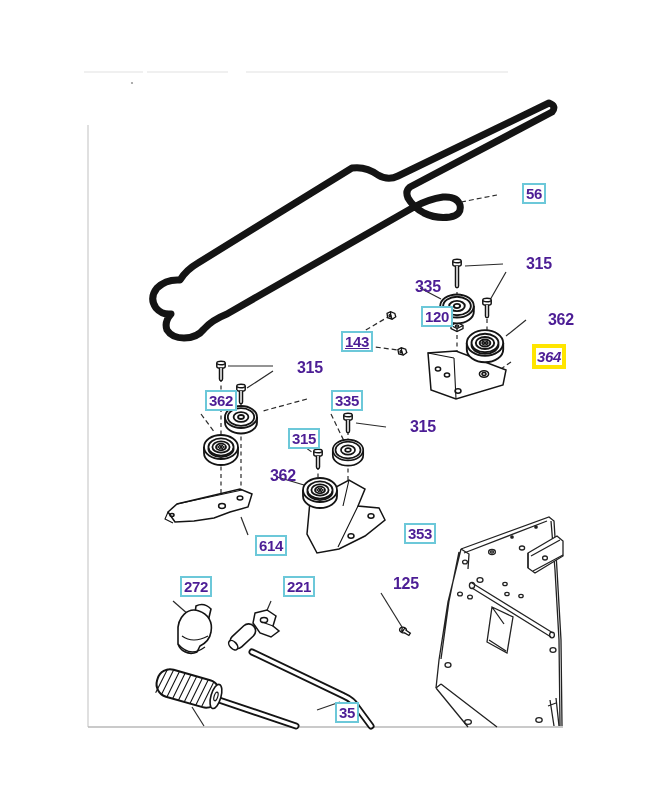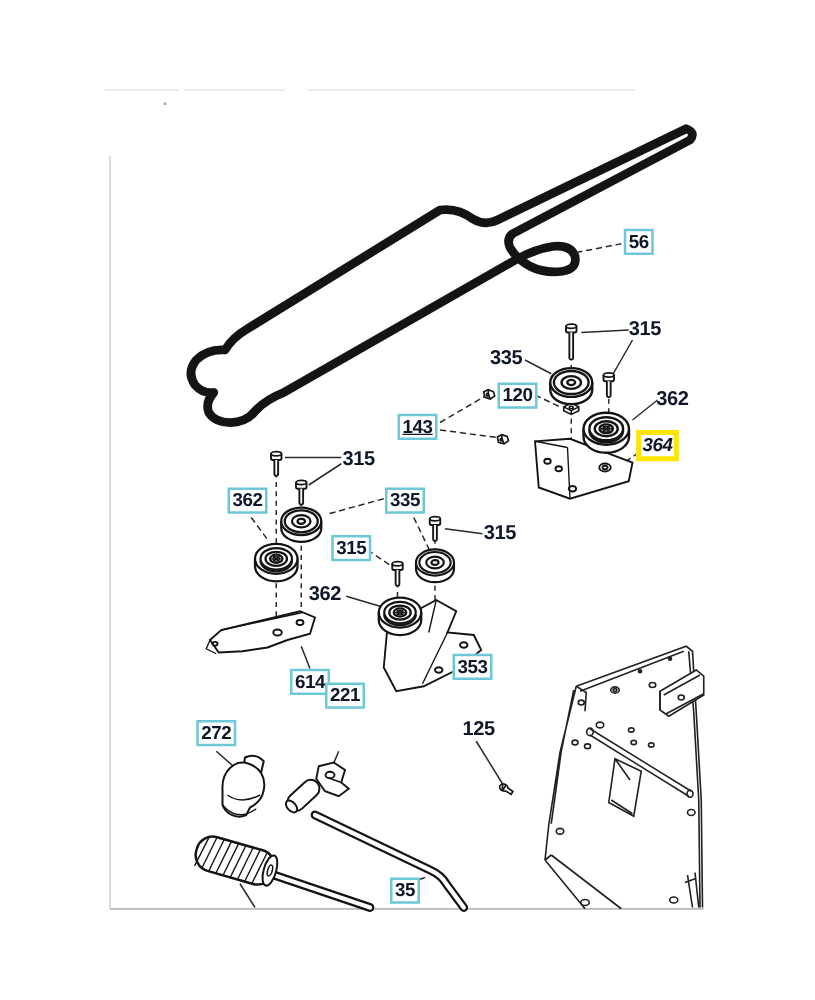--- a/index.html
+++ b/index.html
@@ -1,20 +1,20 @@
 <!DOCTYPE html>
 <html><head>
 <meta charset="utf-8">
 <style>
   html,body{margin:0;padding:0;background:#fff;}
   #stage{position:relative;width:652px;height:800px;background:#fff;overflow:hidden;
          font-family:"Liberation Sans",sans-serif;}
   #art{position:absolute;left:0;top:0;}
-  .co{position:absolute;font-weight:bold;color:#0f172a;white-space:nowrap;
-      font-family:"Liberation Sans",sans-serif;letter-spacing:-0.3px;}
+  .co{position:absolute;font-weight:bold;color:#4c1d95;white-space:nowrap;
+      font-family:"Liberation Sans",sans-serif;letter-spacing:-0.3px;margin-left:23px;}
   .co.plain{font-size:16px;}
   .co.boxed{font-size:15px;line-height:17px;background:#fff;
             border:2.5px solid #6cc8d9;padding:0 2px;cursor:pointer;}
   .co.hl{font-size:15px;line-height:17px;background:#fff;
          border:4px solid #ffe500;padding:0 1px;cursor:pointer;font-style:italic;}
 </style>
 </head>
 <body>
 
 <div id="stage">
@@ -246,20 +246,20 @@
       <div class="co plain" style="left: 525px; top: 311px;">362</div>
       <div class="co boxed" style="left: 318px; top: 331px; text-decoration: underline;">143</div>
       <div class="co hl" style="left: 509px; top: 344px;">364</div>
       <div class="co plain" style="left: 274px; top: 359px;">315</div>
       <div class="co boxed" style="left: 182px; top: 390px;">362</div>
       <div class="co boxed" style="left: 308px; top: 390px;">335</div>
       <div class="co plain" style="left: 387px; top: 418px;">315</div>
       <div class="co boxed" style="left: 265px; top: 428px;">315</div>
       <div class="co plain" style="left: 247px; top: 467px;">362</div>
       <div class="co boxed" style="left: 232px; top: 535px;">614</div>
-      <div class="co boxed" style="left: 362px; top: 523px;">353</div>
+      <div class="co boxed" style="left: 381px; top: 523px;">353</div>
       <div class="co boxed" style="left: 157px; top: 576px;">272</div>
-      <div class="co boxed" style="left: 260px; top: 546px;">221</div>
+      <div class="co boxed" style="left: 260px; top: 576px;">221</div>
       <div class="co plain" style="left: 370px; top: 575px;">125</div>
       <div class="co boxed" style="left: 312px; top: 702px;">35</div>
     </div>
 
 </div>
 
 </body></html>

